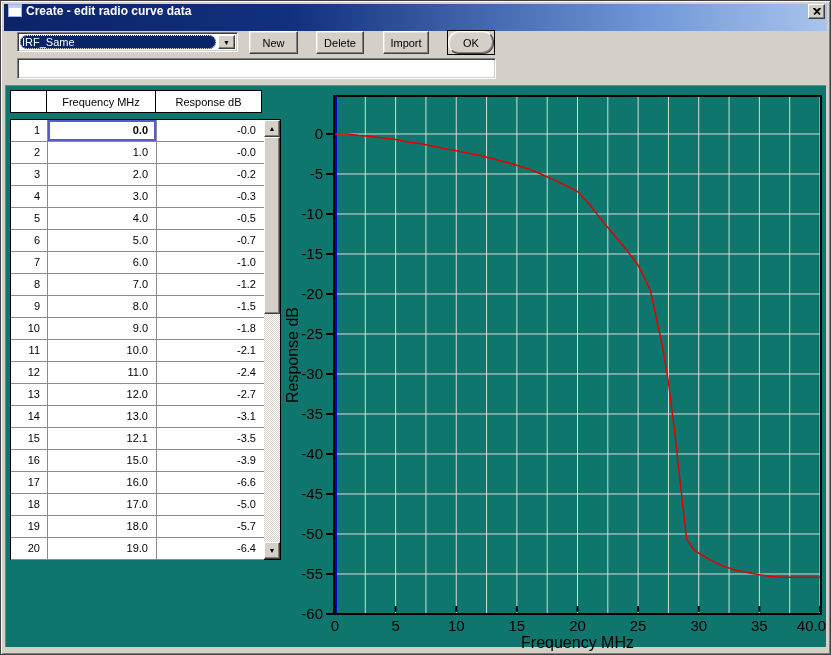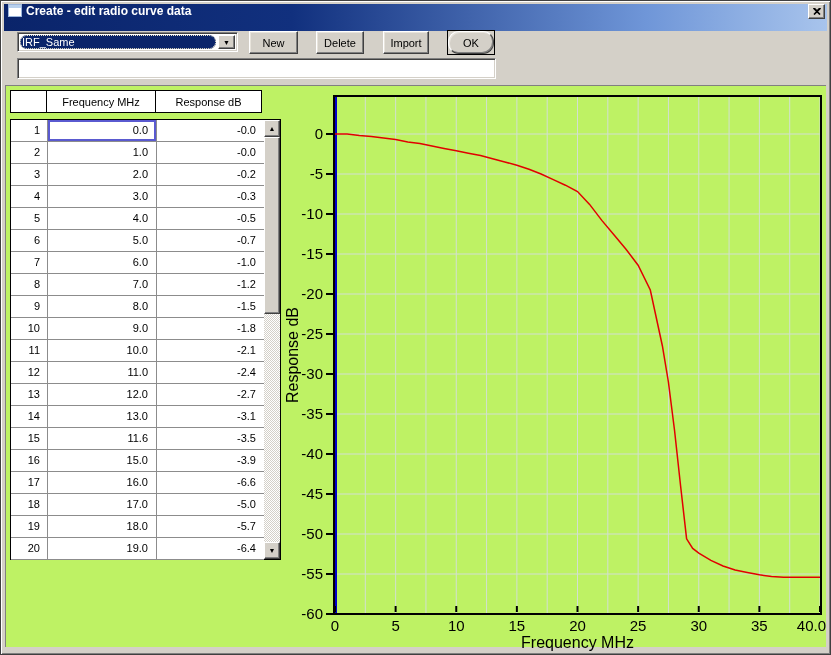--- a/index.html
+++ b/index.html
@@ -54,21 +54,21 @@
   .ok-ring{position:absolute;left:446px;top:29px;width:48px;height:25px;border:1px solid #000;background:#d4d0c8;}
   .btn-ok{position:absolute;left:0;top:0;width:46px;height:23px;border-radius:11px;}
   .name-input{
     position:absolute;left:16px;top:57px;width:479px;height:21px;background:#fff;
     border:1px solid;border-color:#808080 #fff #fff #808080;
     box-shadow:inset 1px 1px 0 #404040, inset -1px -1px 0 #d4d0c8;
     font-family:"Liberation Sans",sans-serif;font-size:11px;padding:2px 4px;
   }
   
   .client{
-    position:absolute;left:4px;top:84px;right:4px;bottom:7px;background:#bef264;
+    position:absolute;left:4px;top:84px;right:4px;bottom:7px;background:#0f766e;
     border-top:1px solid #808080;border-left:1px solid #808080;
   }
   
   .grid-header{position:absolute;left:4px;top:4px;height:23px;display:flex;}
   .gh-cell{
     border:1px solid #000;background:#fff;height:23px;
     display:flex;align-items:center;justify-content:center;font-size:11px;
   }
   .gh-0{width:37px;}
   .gh-1{width:110px;margin-left:-1px;}
@@ -80,21 +80,21 @@
   }
   .grid-rows{position:absolute;left:0;top:0;width:253px;}
   .grid-row{display:flex;height:22px;}
   .cell{
     border-right:1px solid #8c8c8c;border-bottom:1px solid #8c8c8c;
     text-align:right;line-height:21px;font-size:11px;background:#fff;
   }
   .c0{width:37px;padding-right:7px;}
   .c1{width:109px;padding-right:8px;}
   .c2{width:107px;padding-right:8px;border-right:none;text-align:right;}
-  .c1.edit{box-shadow:inset 0 0 0 2px #5a5ad0;}
+  .c1.edit{box-shadow:inset 0 0 0 2px #5a5ad0;font-weight:bold;}
   
   .scrollbar{
     position:absolute;right:0;top:0;bottom:0;width:16px;
     background:conic-gradient(#fff 25%,#d4d0c8 0 50%,#fff 0 75%,#d4d0c8 0);
     background-size:2px 2px;
   }
   .sb-btn{
     position:absolute;left:0;width:16px;height:17px;background:#d4d0c8;
     border:1px solid;border-color:#fff #404040 #404040 #fff;
     box-shadow:inset -1px -1px 0 #808080;
@@ -235,21 +235,21 @@
   </div>
 
   <div class="grid-row">
     <div class="cell c0">14</div>
     <div class="cell c1">13.0</div>
     <div class="cell c2">-3.1</div>
   </div>
 
   <div class="grid-row">
     <div class="cell c0">15</div>
-    <div class="cell c1">11.6</div>
+    <div class="cell c1">12.1</div>
     <div class="cell c2">-3.5</div>
   </div>
 
   <div class="grid-row">
     <div class="cell c0">16</div>
     <div class="cell c1">15.0</div>
     <div class="cell c2">-3.9</div>
   </div>
 
   <div class="grid-row">

